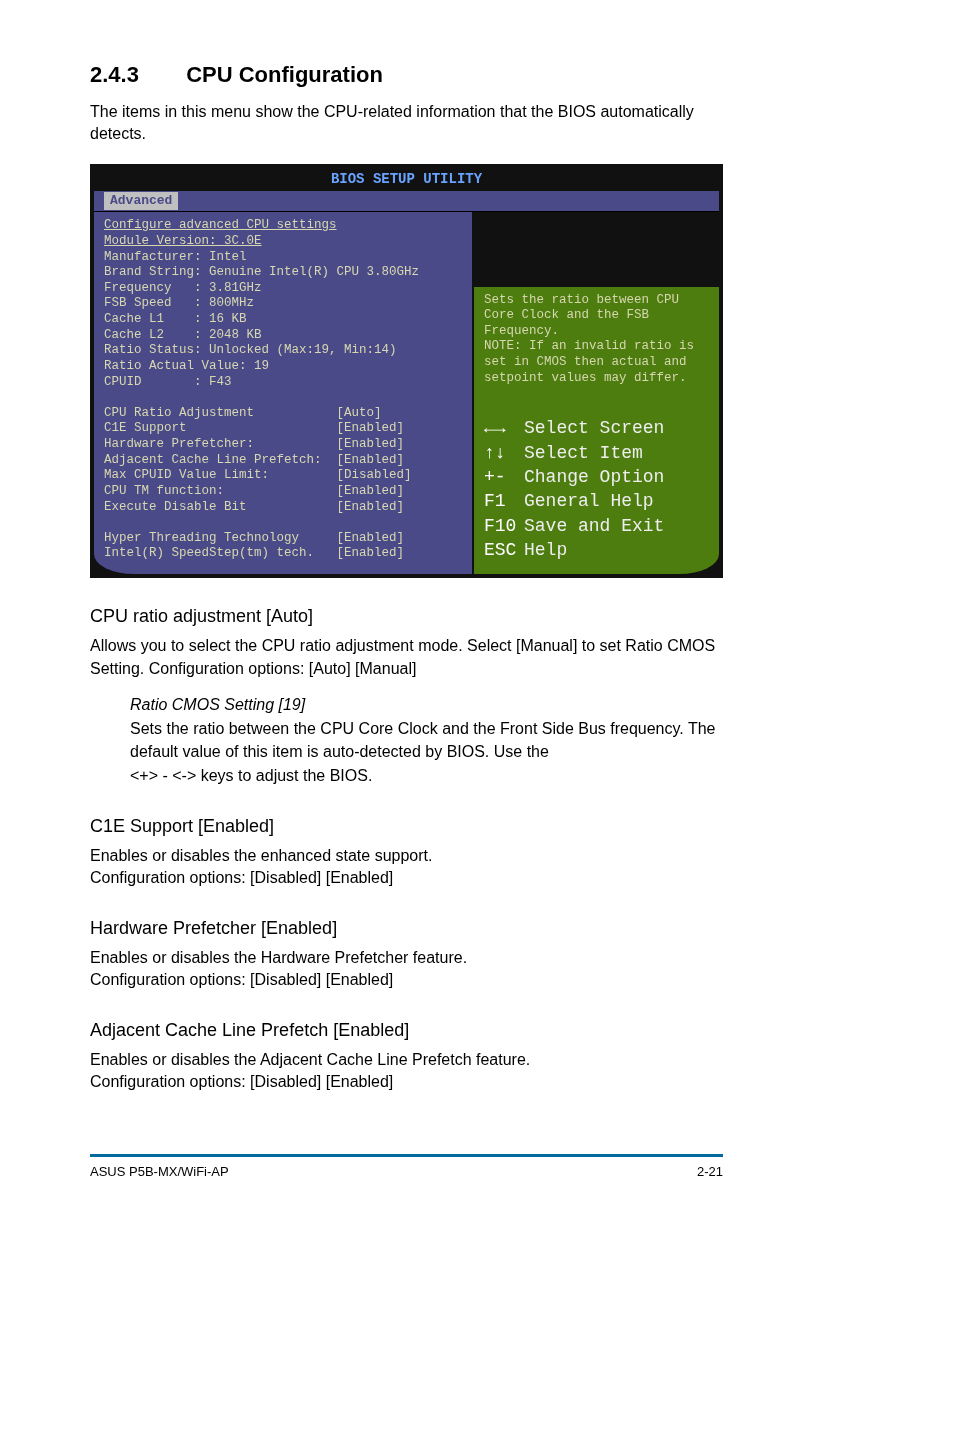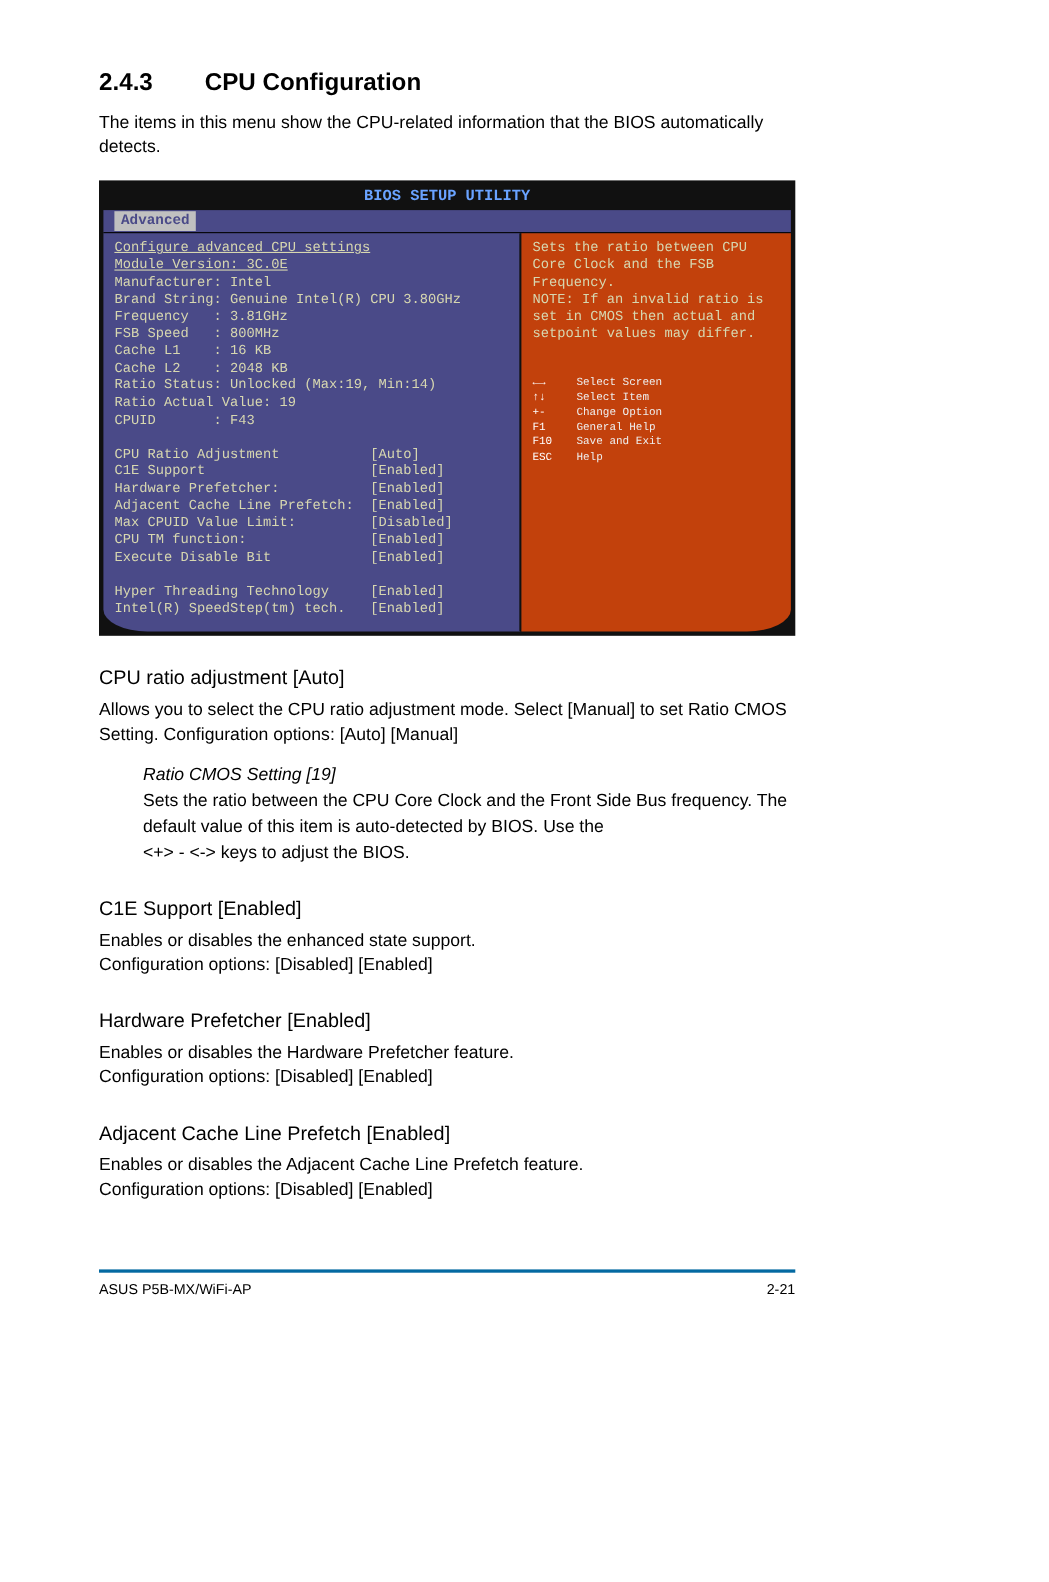--- a/index.html
+++ b/index.html
@@ -48,48 +48,49 @@
     background:#c0c0c0;
     color:#4a4a88;
     padding:0 6px;
     font-weight:bold;
   }
   .bios-body {
     display: flex;
     font-family: "Courier New", monospace;
     font-size: 12.5px;
     line-height: 1.25;
+    align-items: flex-end;
   }
   .bios-left {
     flex: 1;
     background: #4a4a88;
     color: #d7d7b0;
     padding: 6px 10px 12px 10px;
     white-space: pre;
     border-right: 2px solid #111;
     border-bottom-left-radius: 40px 20px;
   }
   .bios-right {
     width: 225px;
-    background: #c2410c;
+    background: #4d7c0f;
     padding: 6px 10px 12px 10px;
     border-bottom-right-radius: 40px 20px;
   }
   .bios-help {
     color: #d7d7b0;
     font-family: "Courier New", monospace;
     font-size: 12.5px;
     line-height: 1.25;
     white-space: pre-wrap;
   }
   .bios-keys {
     margin-top: 30px;
     color: #eee;
     font-family: "Courier New", monospace;
-    font-size: 10px;
+    font-size: 18px;
     line-height: 1.35;
   }
   .bios-keys .k { color:#fff; display:inline-block; width:40px; }
   .bios-left .underline { text-decoration: underline; }
   h3 {
     font-size: 18px;
     font-weight: normal;
     margin: 26px 0 6px 0;
   }
   .body-p { margin: 4px 0 14px 0; }

